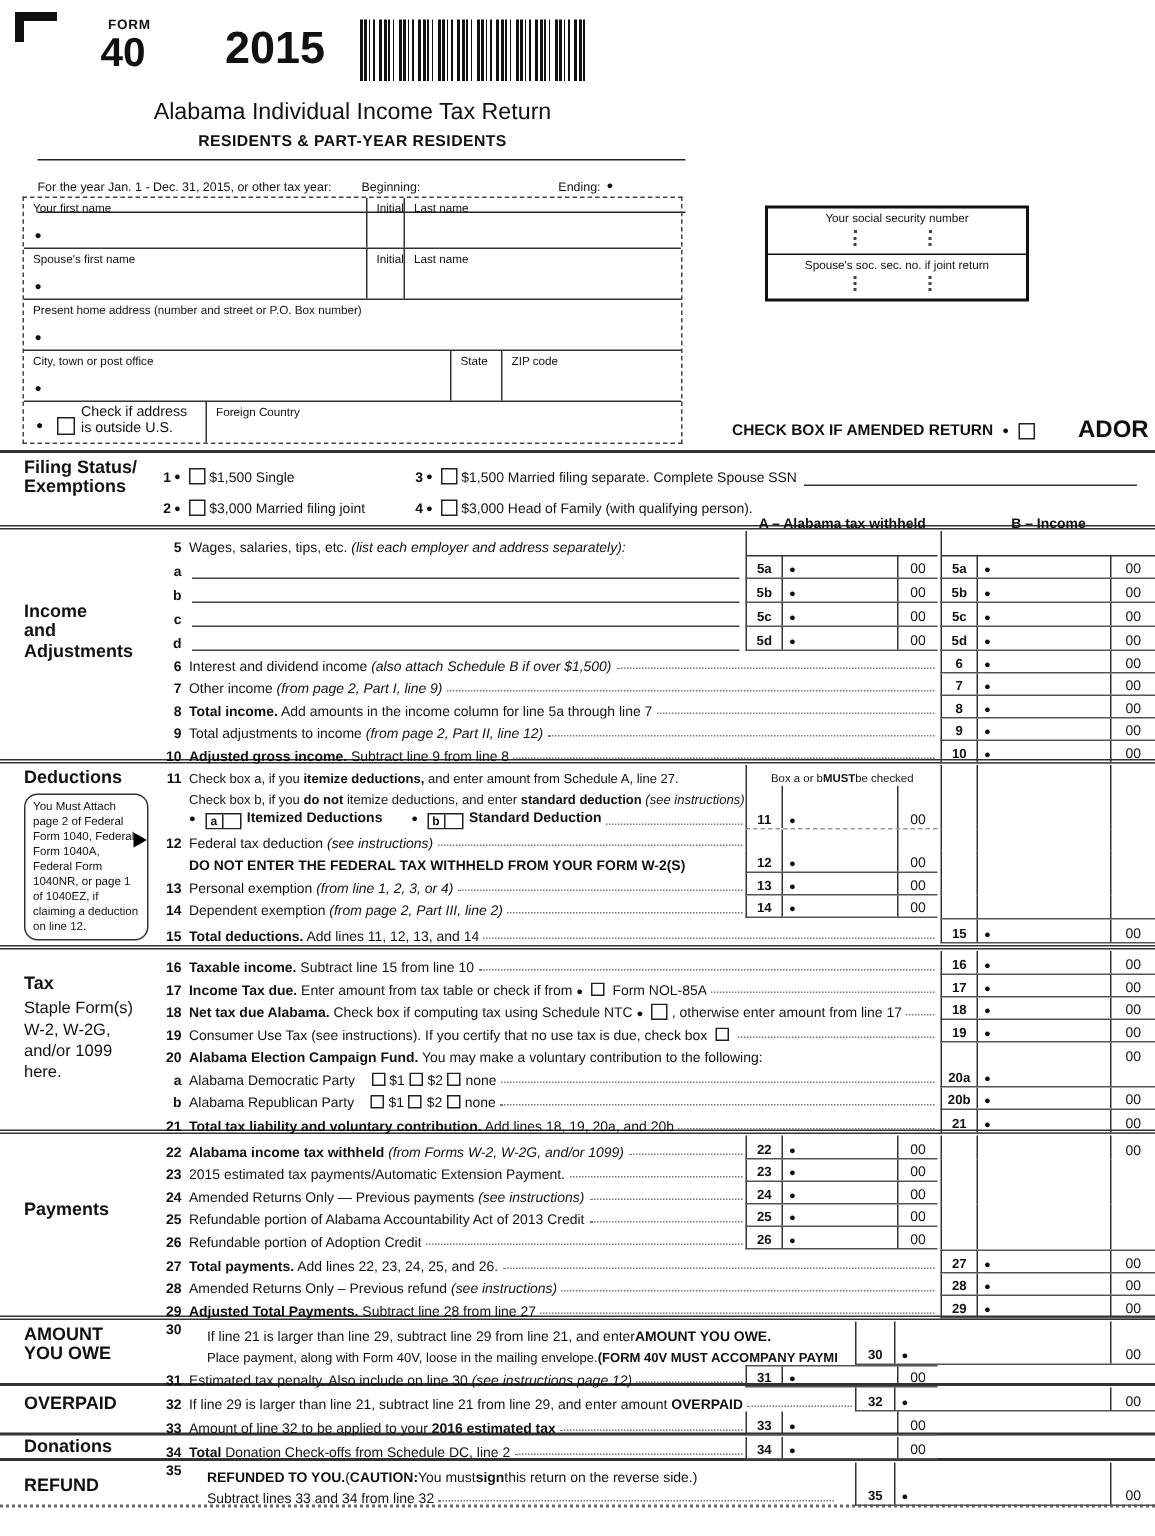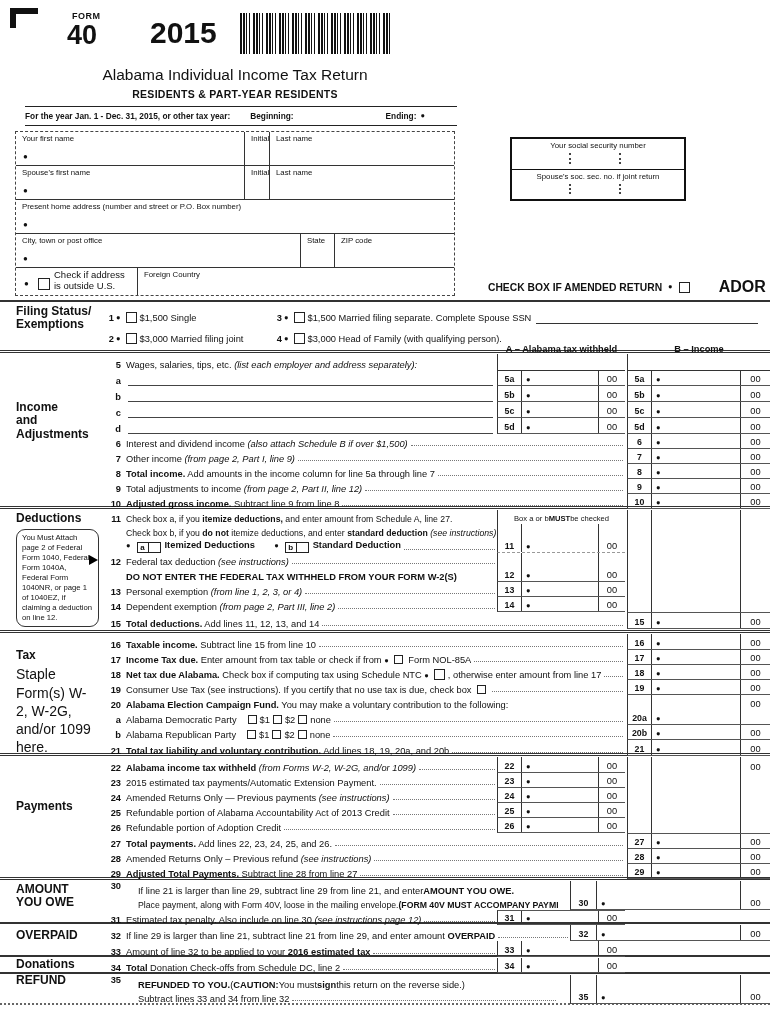--- a/index.html
+++ b/index.html
@@ -11,22 +11,22 @@
   .hdr { position:relative; height:300px; }
   .hdr > div, .hdr > span { position:absolute; }
   .corner { left:10px; top:8px; width:28px; height:20px; border-top:6px solid #111; border-left:6px solid #111; }
   .formlbl { left:72px; top:11px; font-size:9px; font-weight:bold; letter-spacing:.5px; }
   .formnum { left:67px; top:20px; font-size:27px; font-weight:bold; }
   .yearnum { left:150px; top:16px; font-size:30px; font-weight:bold;text-align:center; }
   .barcode { left:240px; top:13px; width:150px; height:41px;
     background:repeating-linear-gradient(90deg,#111 0 2px,#fff 2px 3px,#111 3px 5px,#fff 5px 6px,#111 6px 7px,#fff 7px 9px,#111 9px 10px,#fff 10px 13px); }
   .title  { left:0; top:66px; width:470px; text-align:center; font-size:15.5px; }
   .subtt  { left:0; top:88px; width:470px; text-align:center; font-size:10.5px; font-weight:bold; letter-spacing:.3px; }
-  .yearline { left:25px; top:106px; width:432px; height:20px; border-top:1.5px solid #222; border-bottom:1.5px solid #222;
-    display:flex; align-items:center; font-size:8.3px;font-weight:bold; }
+  .yearline { left:25px; top:106px; width:432px; height:36px; border-top:1.5px solid #222; border-bottom:1.5px solid #222;
+    display:flex; align-items:center; font-size:8.3px; }
   .yearline .lbl2 { margin-left:20px; } .yearline .lbl3 { margin-left:92px; }
 
   .namebox { left:15px; top:131px; width:440px; height:165px; border:1.6px dashed #444; }
   .nrow { display:flex; border-bottom:1px solid #333; height:34px; font-size:7.8px; }
   .nrow:last-child { border-bottom:none; height:27px; }
   .ncell { padding:2px 0 0 6px; position:relative; }
   .ncell.bl { border-left:1px solid #333; }
   .fdot { position:absolute; left:7px; bottom:4px; font-size:8px; font-style:normal; }
   .chkcell { width:122px; border-right:1px solid #333; position:relative; }
   .chktxt { margin-left:38px; margin-top:2px; font-size:9.5px; line-height:1.15; }
@@ -89,21 +89,21 @@
   .abx { width:11px; }
 
   
   .fr { display:flex; align-items:center; height:21px; }
   .fn { font-weight:bold; width:14px; text-align:right; margin-right:2px; }
   .fg1 { width:168px; display:flex; align-items:center; }
   .fg2 { flex:1; display:flex; align-items:center; }
   .ssnline { flex:1; border-bottom:1px solid #333; height:13px; margin:0 12px 0 5px; }
 
   .bubble { border:1.2px solid #333; border-radius:9px; padding:3px 4px 3px 5px; font-size:7.7px; width:83px; margin-top:4px; line-height:1.3; }
-  .note { font-size:14px; line-height:1.3; margin-top:3px; width:80px; }
+  .note { font-size:11px; line-height:1.3; margin-top:3px; width:80px; }
   .arr12 { position:absolute; left:-11px; top:2px; width:0; height:0; border-top:5px solid transparent; border-bottom:5px solid transparent; border-left:9px solid #000; }
 </style>
 </head>
 <body>
 
 <div class="hdr">
   <div class="corner"></div>
   <div class="formlbl">FORM</div>
   <div class="formnum">40</div>
   <div class="yearnum">2015</div>
@@ -850,21 +850,21 @@
             <i class="dt">●</i>
           </span>
           <span class="ct">00</span>
         </span>
       <span class="blank145"></span>
     </div>
   </div>
 </div>
 
 <div class="sec b2 last" style="height:33px">
-  <div class="side" style="padding-top:0">
+  <div class="side" style="padding-top:10px">
     <div class="sideh">REFUND</div>
   </div>
   <div class="main">
     <div class="r h28">
       <span class="n top">35</span>
       <div class="dblock">
         <div class="dl">
             <b>REFUNDED TO YOU.</b>
             <span> (</span>
             <b>CAUTION:</b>

